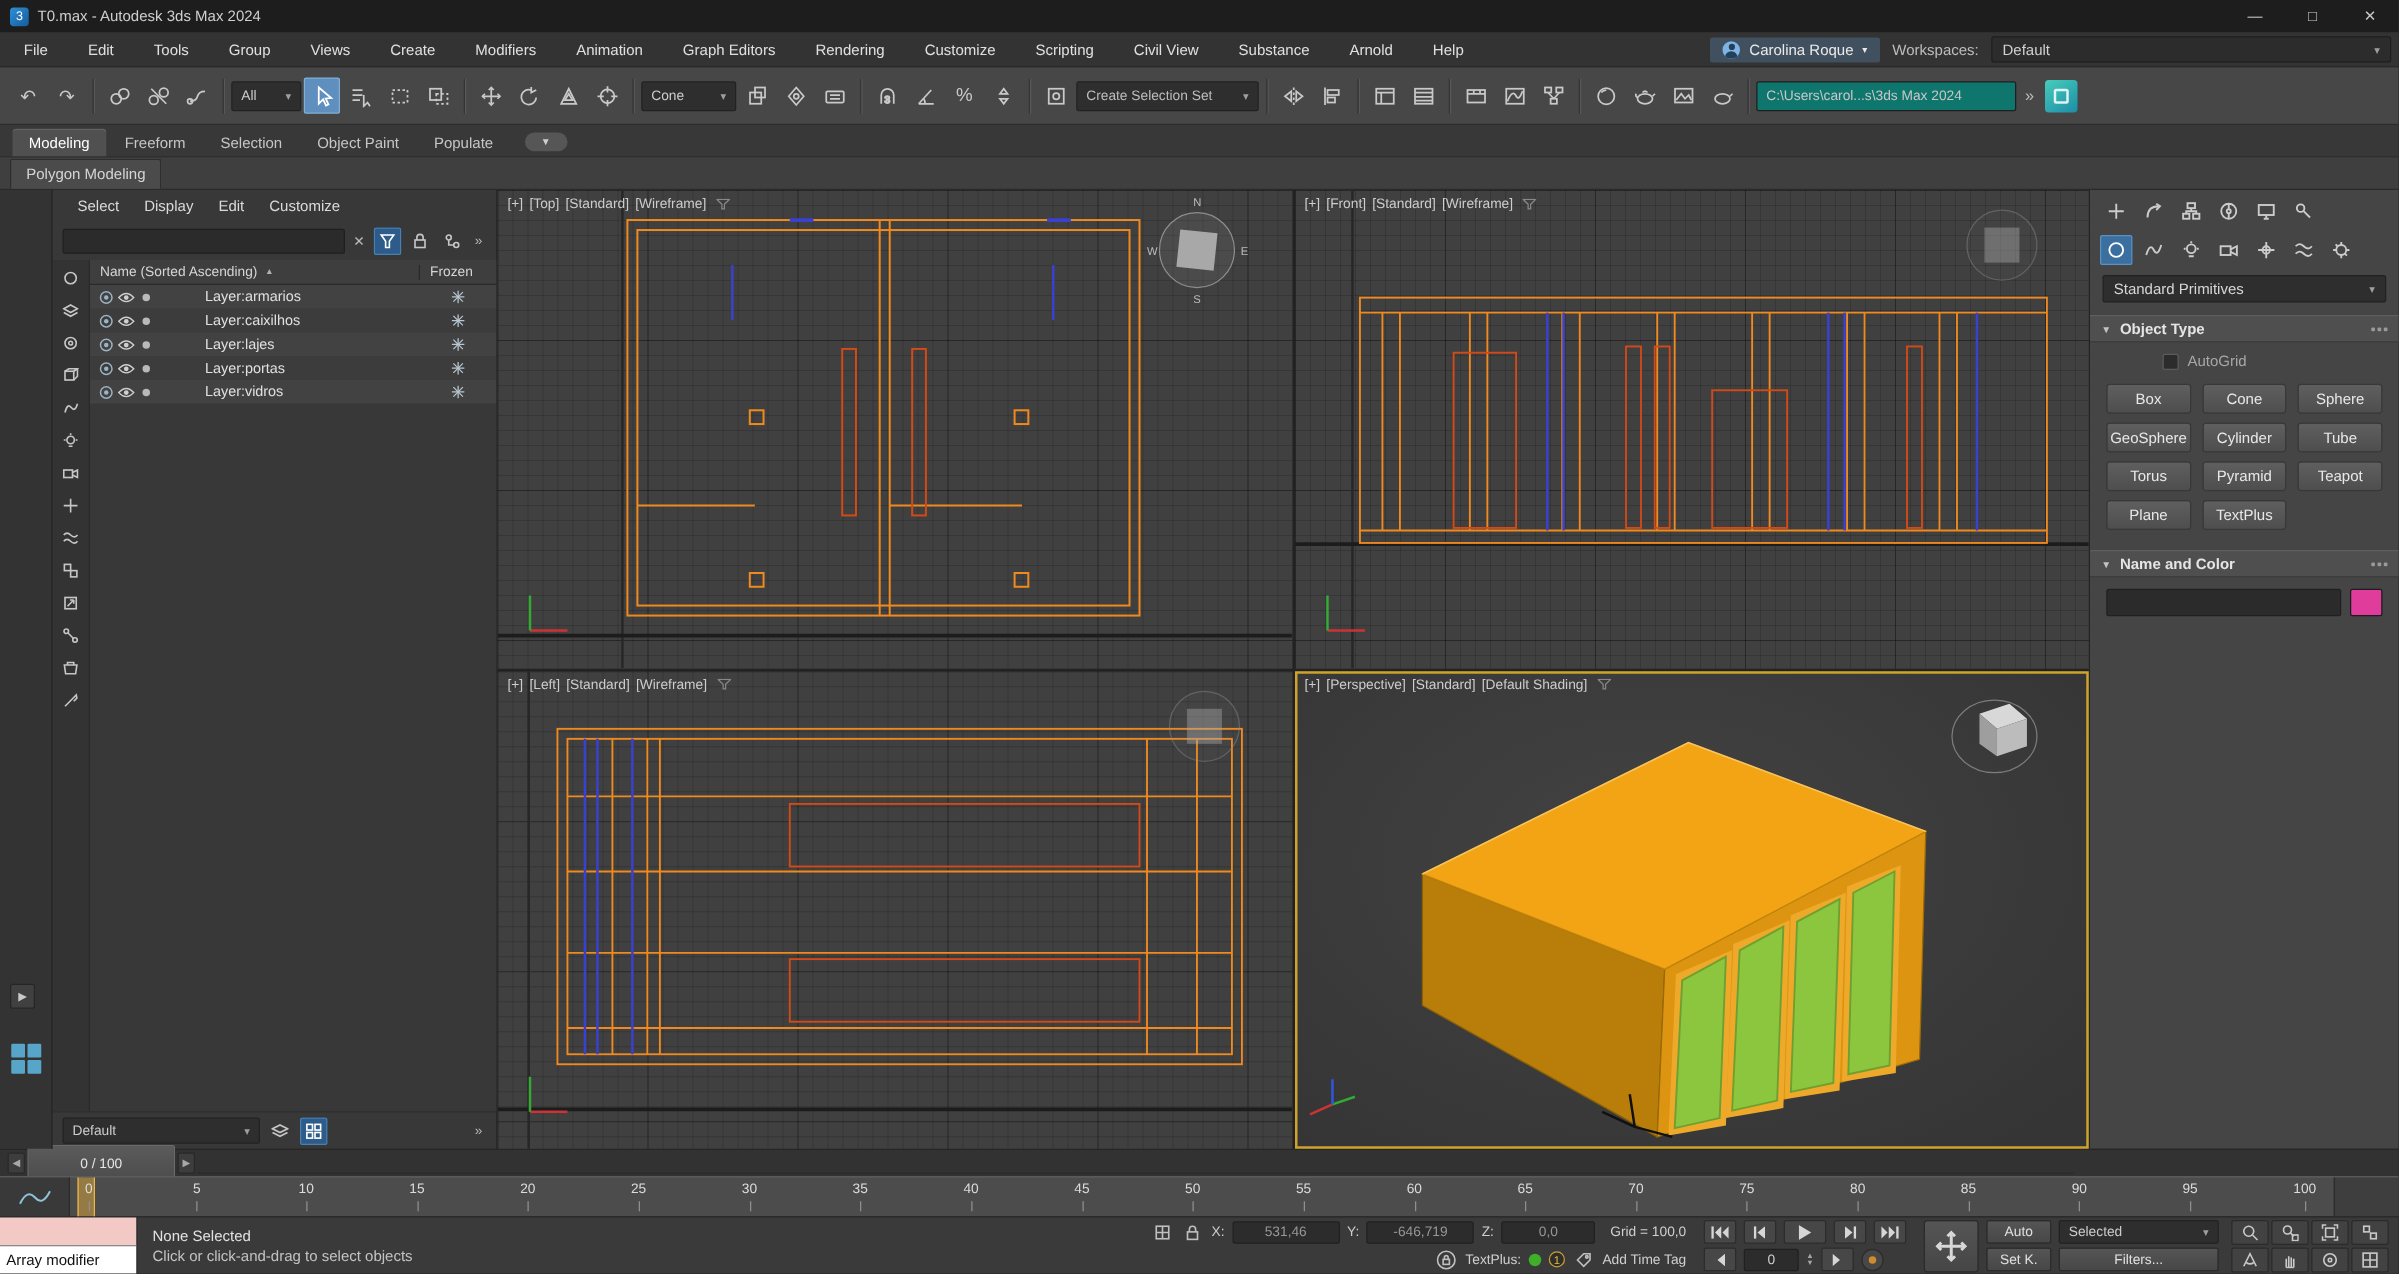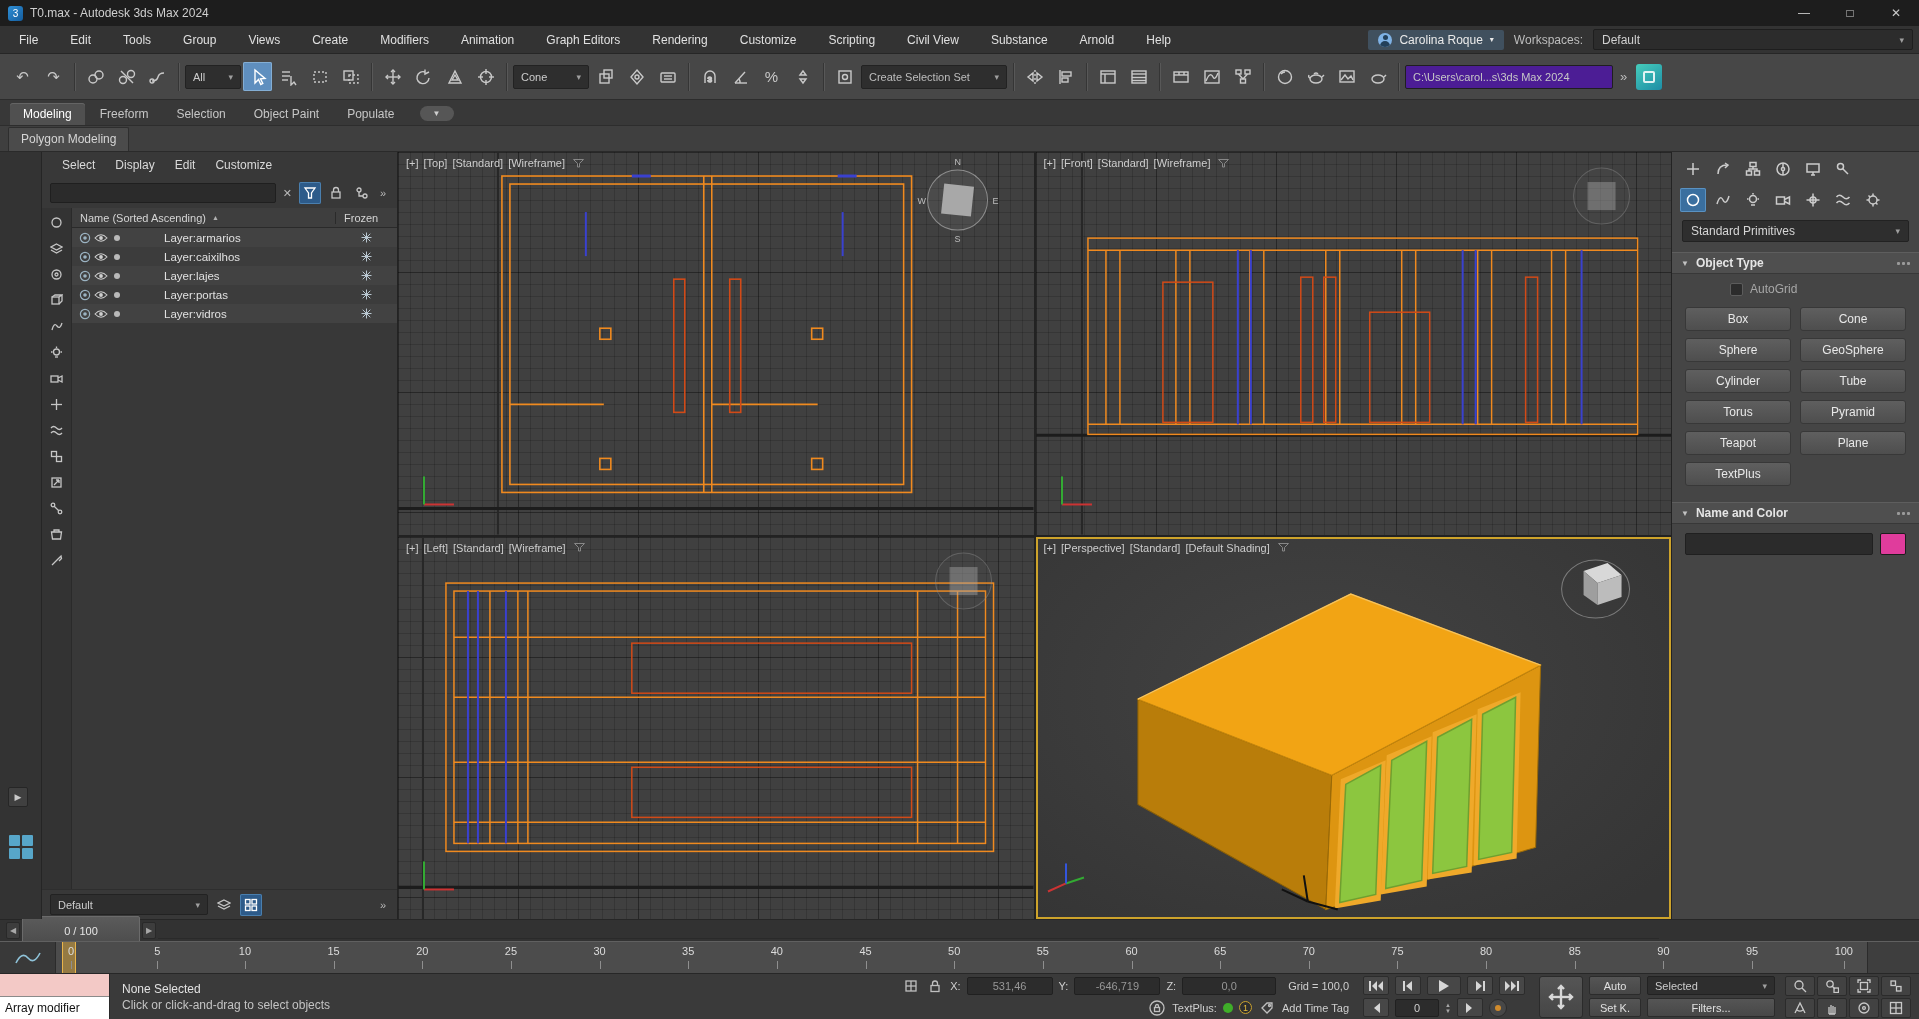--- a/index.html
+++ b/index.html
@@ -31,21 +31,21 @@
   
   .toolbar { height:46px; background:#474747; border-bottom:1px solid #2c2c2c; display:flex; align-items:center; padding:0 8px; gap:2px; flex:none; }
   .ti { width:29px; height:29px; display:flex; align-items:center; justify-content:center; border-radius:2px; color:#c9c9c9; font-size:15px; flex:none; }
   .ti.active { background:#5f8fbf; box-shadow:inset 0 0 0 1px #84aed4; color:#fff; }
   .ti svg { display:block; }
   .ti svg * { stroke:#c9c9c9; fill:none; stroke-width:1.4; }
   .ti.active svg * { stroke:#ffffff; }
   .tb-sep { width:1px; height:28px; background:#353535; box-shadow:1px 0 0 #585858; margin:0 4px; flex:none; }
   .dd { height:24px; background:#2e2e2e; border:1px solid #222222; border-radius:2px; display:flex; align-items:center; padding:0 7px; gap:8px; font-size:11px; color:#cccccc; flex:none; }
   .dd-all { width:56px; } .dd-view { width:76px; } .dd-selset { width:146px; color:#bdbdbd; }
-  .path-field { width:208px; height:24px; background:#4c1d95; border:1px solid #1f1f1f; border-radius:2px; color:#c7c7c7; font-size:11px; padding:0 7px; flex:none; }
+  .path-field { width:208px; height:24px; background:#0f766e; border:1px solid #1f1f1f; border-radius:2px; color:#c7c7c7; font-size:11px; padding:0 7px; flex:none; }
   .overflow-chev { font-size:13px; color:#bdbdbd; padding:0 5px; }
   .cloud-icon { width:26px; height:26px; border-radius:3px; background:linear-gradient(145deg,#46cdbb,#1d8da6); margin-left:2px; position:relative; flex:none; }
   .cloud-icon::after { content:""; position:absolute; inset:7px; border:2px solid rgba(255,255,255,.85); border-radius:2px; }
 
   
   .ribbontabs { height:26px; background:#383838; display:flex; align-items:flex-end; padding:0 10px; gap:2px; flex:none; border-bottom:1px solid #2d2d2d; }
   .rtab { font-size:12px; color:#c6c6c6; padding:4px 13px; border-radius:3px 3px 0 0; }
   .rtab:first-child { background:#505050; color:#ffffff; box-shadow:inset 0 1px 0 #646464; }
   .ribbon-pill { width:34px; height:15px; border-radius:8px; background:#565656; color:#cfcfcf; font-size:8px; display:flex; align-items:center; justify-content:center; margin:0 0 4px 10px; }
   .ribbonsub { height:26px; background:#3f3f3f; display:flex; align-items:center; padding:0 8px; flex:none; border-bottom:1px solid #2a2a2a; }
@@ -113,21 +113,21 @@
   .cp-icon.active { background:#3a6f9f; box-shadow:inset 0 0 0 1px #5a92c2; }
   .cp-icon.active svg * { stroke:#fff; }
   .cp-select { margin:6px 10px 4px; height:22px; background:#2e2e2e; border:1px solid #222; border-radius:2px; display:flex; align-items:center; padding:0 8px; font-size:12px; color:#d6d6d6; }
   .rollout { height:22px; background:#4f4f4f; border-top:1px solid #5e5e5e; border-bottom:1px solid #383838; display:flex; align-items:center; gap:7px; padding:0 9px; font-size:12px; color:#e5e5e5; font-weight:bold; margin-top:6px; }
   .rollout .ro-arrow { font-size:8px; color:#c2c2c2; }
   .rollout .ro-grip { margin-left:auto; display:flex; gap:2px; }
   .rollout .ro-grip i { width:3px; height:3px; background:#9a9a9a; border-radius:1px; }
   .autogrid { display:flex; align-items:center; gap:7px; padding:8px 0 4px 58px; }
   .cb { width:13px; height:13px; background:#2c2c2c; border:1px solid #5c5c5c; border-radius:2px; }
   .autogrid label { font-size:12px; color:#a7a7a7; }
-  .obj-grid { display:grid; grid-template-columns:1fr 1fr; gap:7px 9px; padding:7px 13px 10px; }
+  .obj-grid { display:grid; grid-template-columns:1fr 1fr 1fr; gap:7px 9px; padding:7px 13px 10px; }
   .obj-btn { height:24px; background:linear-gradient(#5f5f5f,#4e4e4e); border:1px solid #383838; border-radius:3px; color:#e8e8e8; font-size:12px; font-family:"Liberation Sans",sans-serif; }
   .namerow { display:flex; gap:7px; padding:9px 13px; align-items:center; }
   .namerow input { flex:1; height:22px; background:#2b2b2b; border:1px solid #202020; border-radius:2px; color:#ddd; font-size:12px; padding:0 6px; font-family:"Liberation Sans",sans-serif; }
   .swatch { width:26px; height:22px; border-radius:2px; border:1px solid #1d1d1d; }
 
   
   .timeslider { height:22px; background:#323232; border-top:1px solid #262626; display:flex; align-items:center; padding:0 260px 0 6px; gap:2px; flex:none; }
   .ts-arrow { width:14px; height:17px; background:#3d3d3d; border:1px solid #292929; border-radius:2px; color:#a8a8a8; font-size:8px; display:flex; align-items:center; justify-content:center; flex:none; }
   .ts-handle { height:29px; min-width:118px; background:linear-gradient(#5b5b5b,#4c4c4c); border:1px solid #6b6b6b; border-radius:2px; color:#e6e6e6; font-size:11px; display:flex; align-items:center; justify-content:center; padding:0 12px; flex:none; }
   .ts-track { flex:1; height:17px; border-bottom:1px solid #2a2a2a; }
@@ -1184,21 +1184,21 @@
             <svg width="14" height="14">
               <rect x="3" y="6.5" width="8" height="6"></rect>
               <path d="M4.5,6.5 L4.5,4.5 A2.5,2.5 0 0 1 9.5,4.5 L9.5,6.5"></path>
             </svg>
           </span>
         <span class="coord-label">X:</span>
         <input class="coord-field" value="531,46" style="">
         <span class="coord-label">Y:</span>
         <input class="coord-field" value="-646,719" style="">
         <span class="coord-label">Z:</span>
-        <input class="coord-field" style="width: 94px;" value="0,0">
+        <input class="coord-field" style="width: 75px;" value="0,0">
         <span class="grid-text">Grid = 100,0</span>
       </div>
       <div class="sb-row">
         <span class="mini-icon">
             <svg width="16" height="16">
               <circle cx="8" cy="8" r="7"></circle>
               <rect x="5.5" y="7.5" width="5" height="4"></rect>
               <path d="M6.5,7.5 L6.5,6 A1.5,1.5 0 0 1 9.5,6 L9.5,7.5"></path>
             </svg>
           </span>

